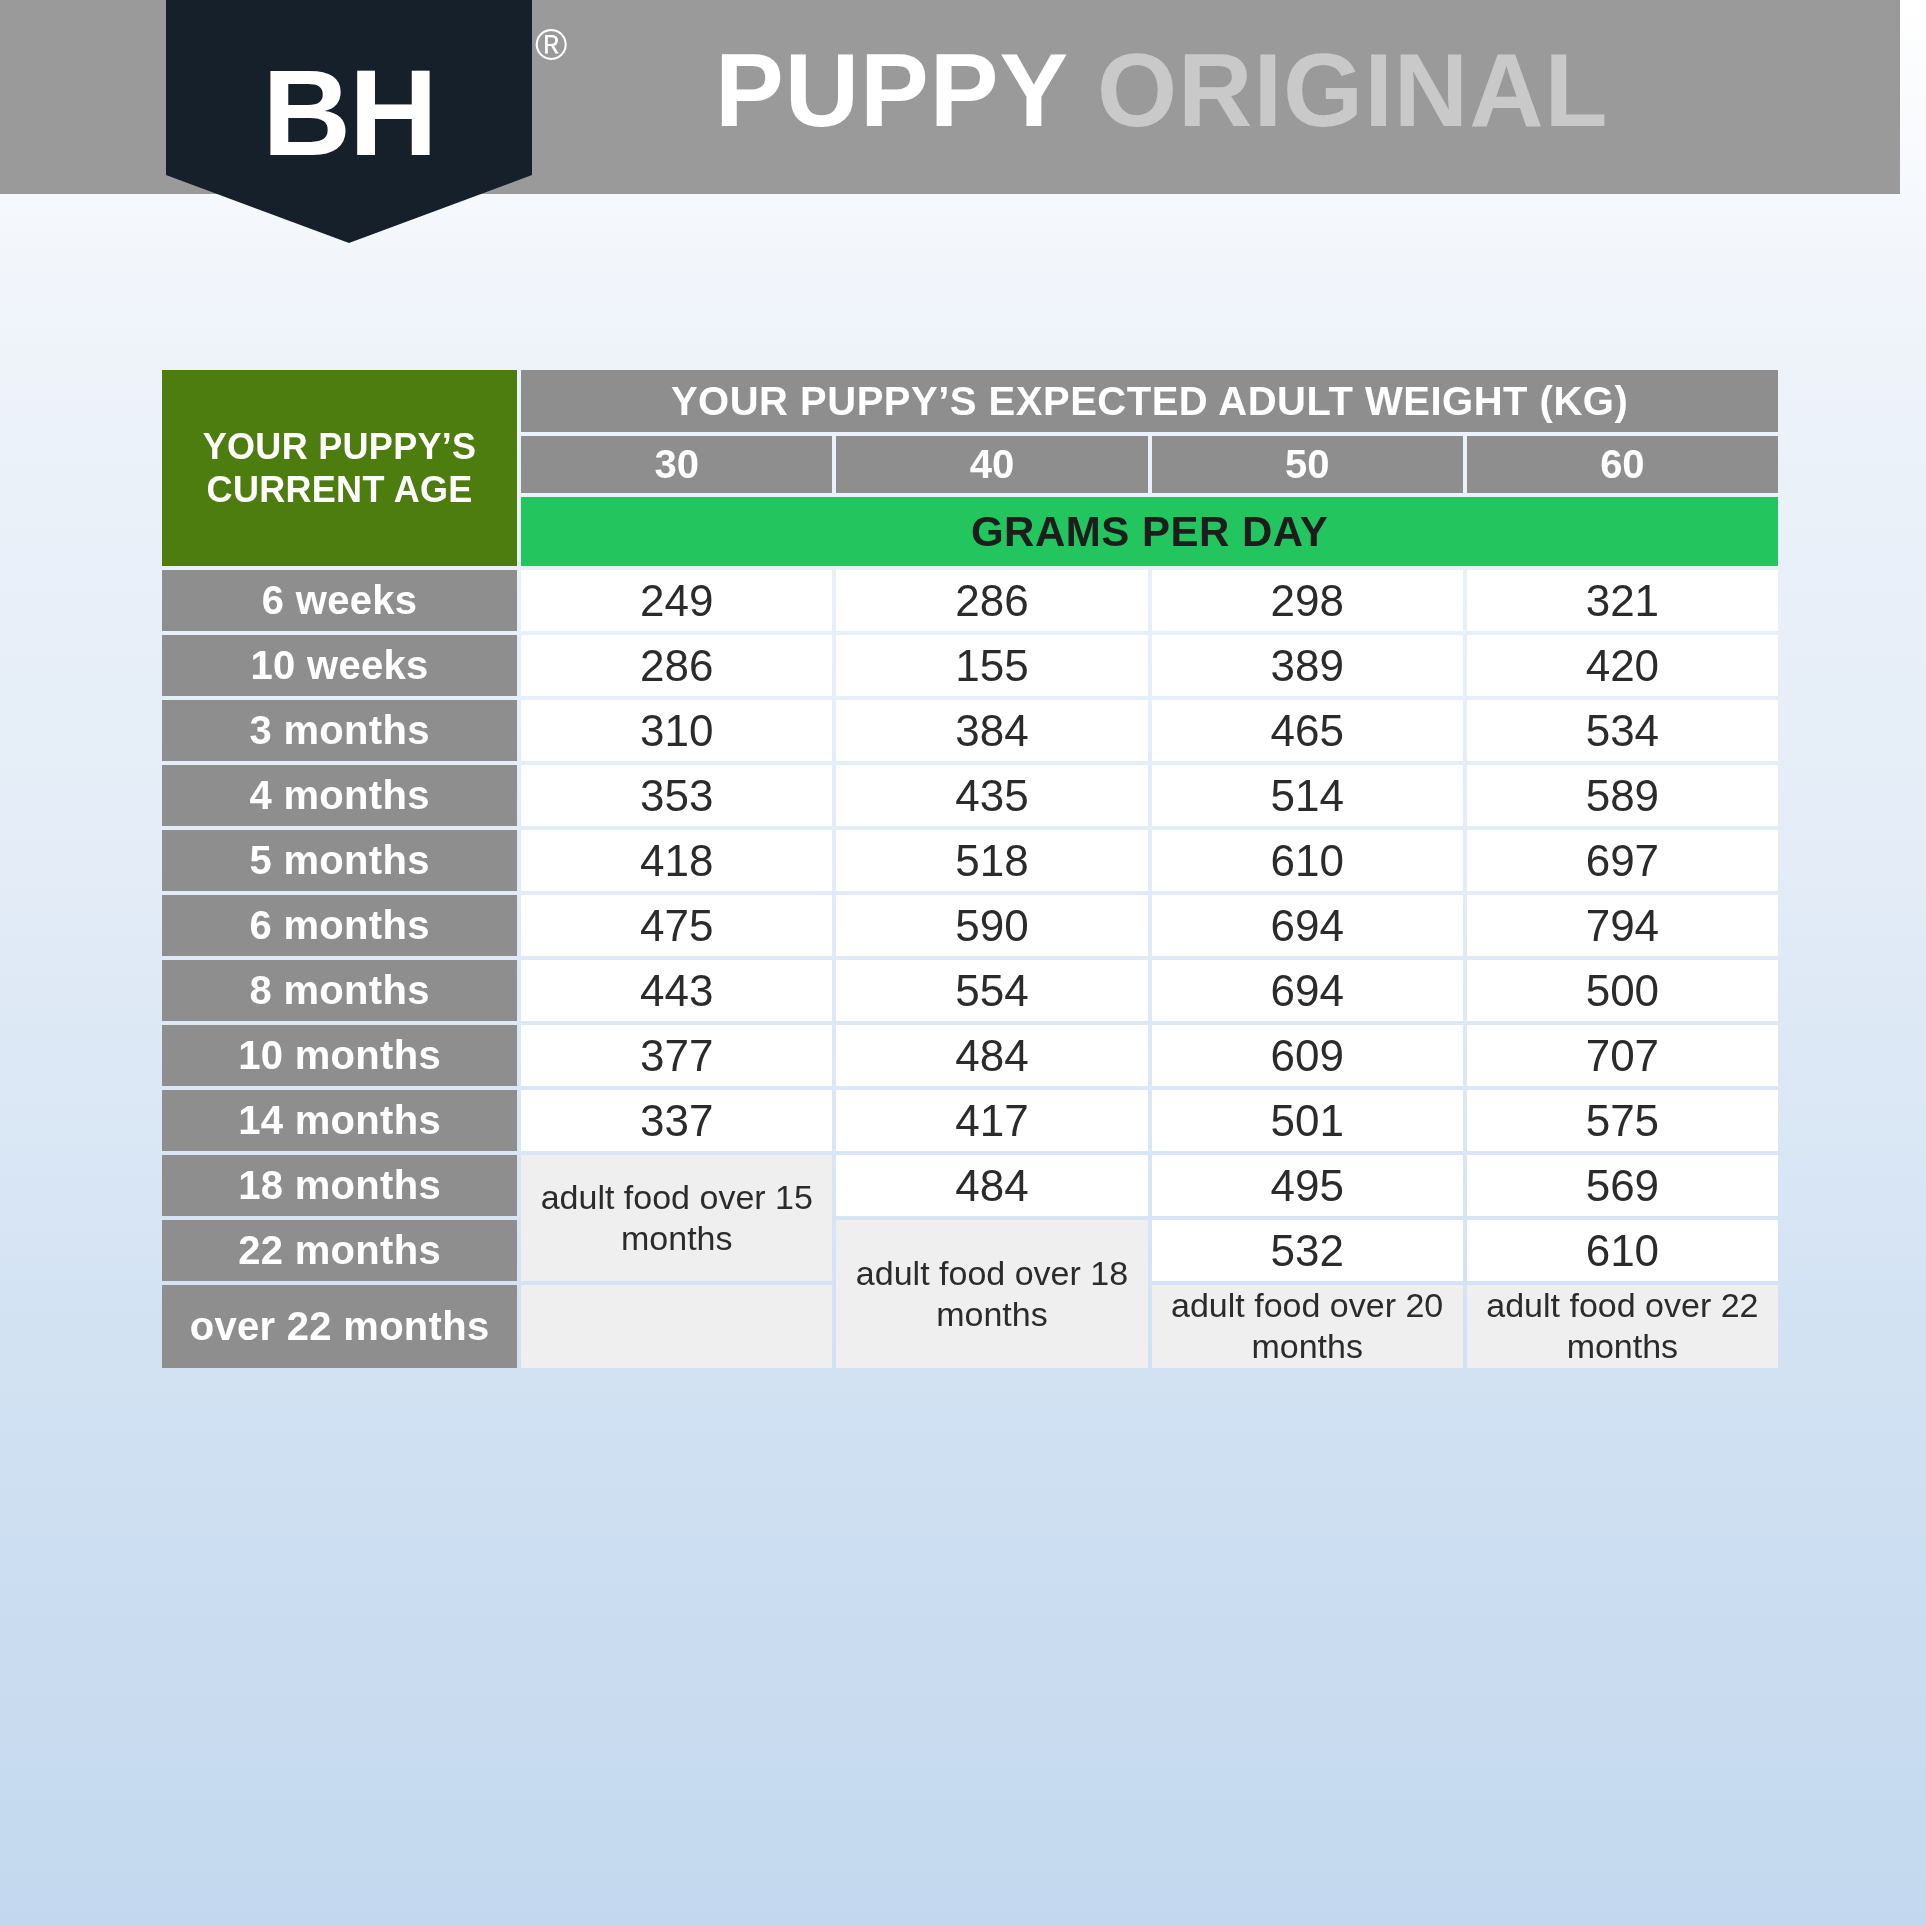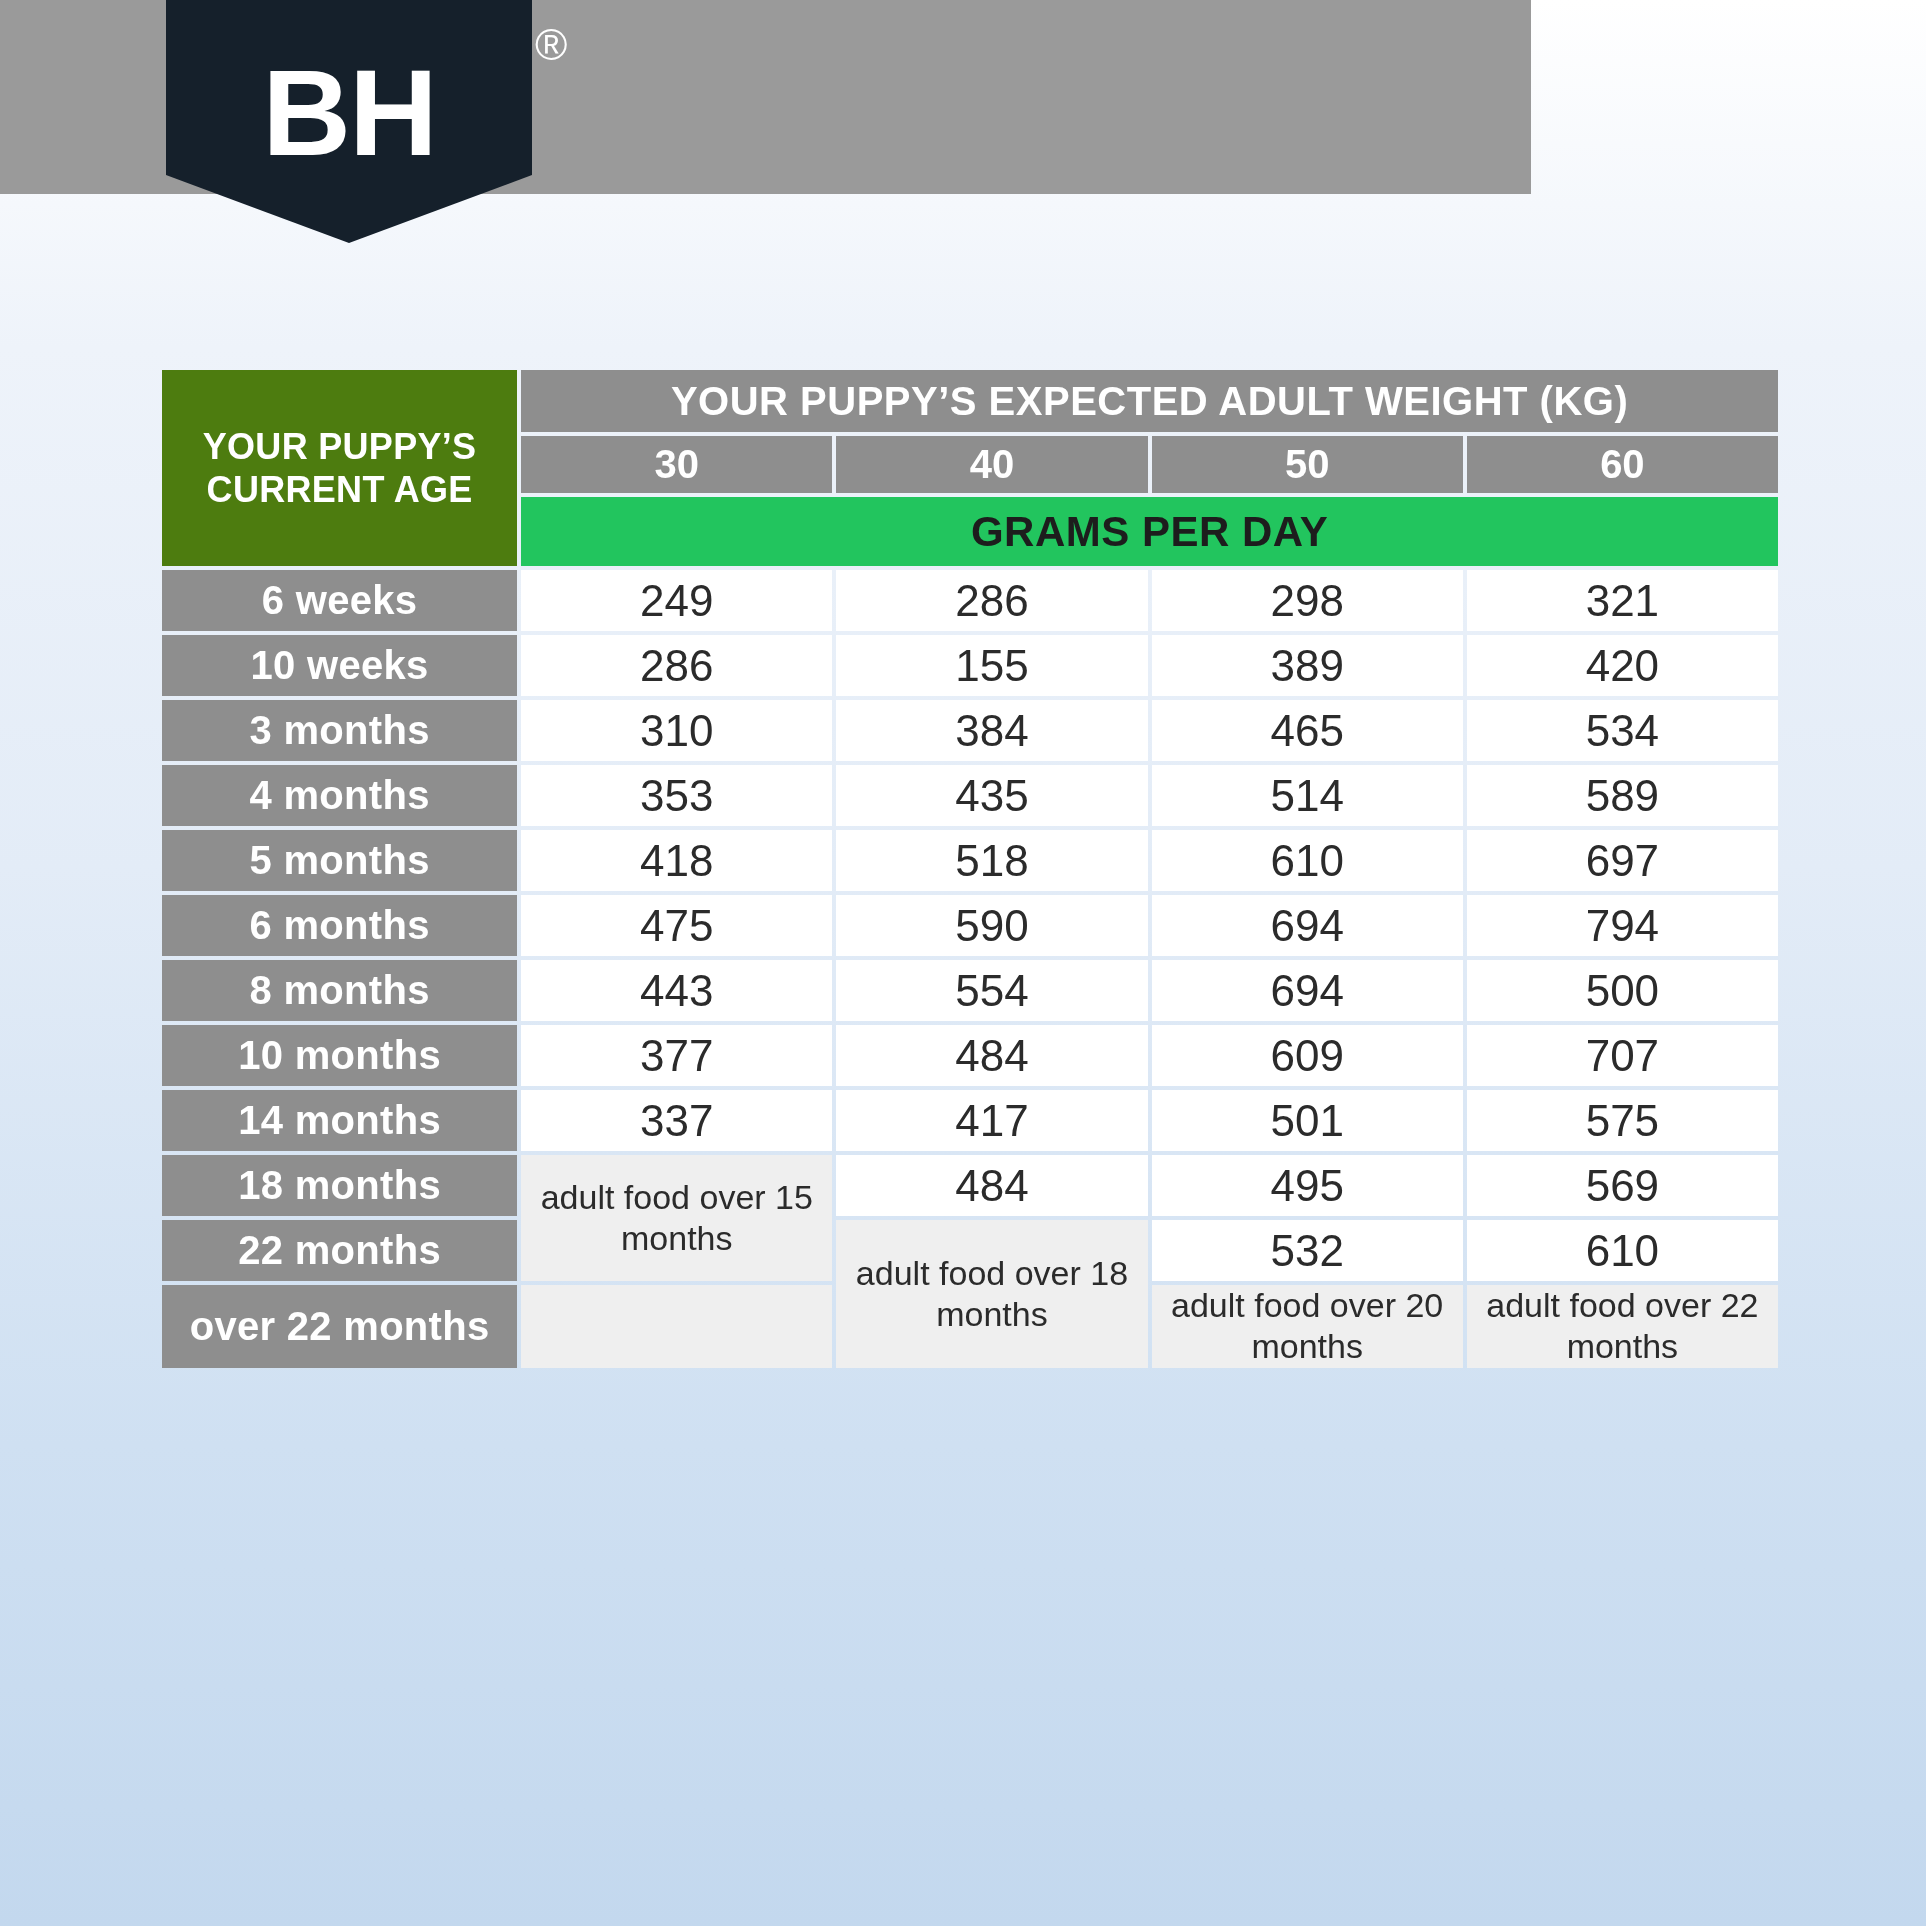--- a/index.html
+++ b/index.html
@@ -13,21 +13,21 @@
     background: linear-gradient(to bottom, #ffffff 0%, #eef3fa 18%, #e3ecf7 45%, #cfe0f2 75%, #c3d8ee 100%);
     overflow: hidden;
     position: relative;
   }
 
   
   .header-bar {
     position: absolute;
     top: 0;
     left: 0;
-    width: 1531px;
+    width: 1900px;
     height: 194px;
     background: #9a9a9a;
     display: flex;
     align-items: center;
   }
   .brand-shield {
     position: absolute;
     left: 166px;
     top: 0;
     width: 366px;
@@ -157,20 +157,24 @@
   }
 </style>
 </head>
 <body>
 
 <div class="header-bar">
   <div class="brand-shield">
     <span class="bh">BH</span>
   </div>
   <span class="reg-mark">®</span>
+  <div class="header-title">
+    <span class="t1">PUPPY</span>
+    <span class="t2">ORIGINAL</span>
+  </div>
 </div>
 
 <div class="content">
 
 
 
   <table class="feeding">
     <colgroup>
       <col style="width:22.2%">
       <col style="width:19.45%">

